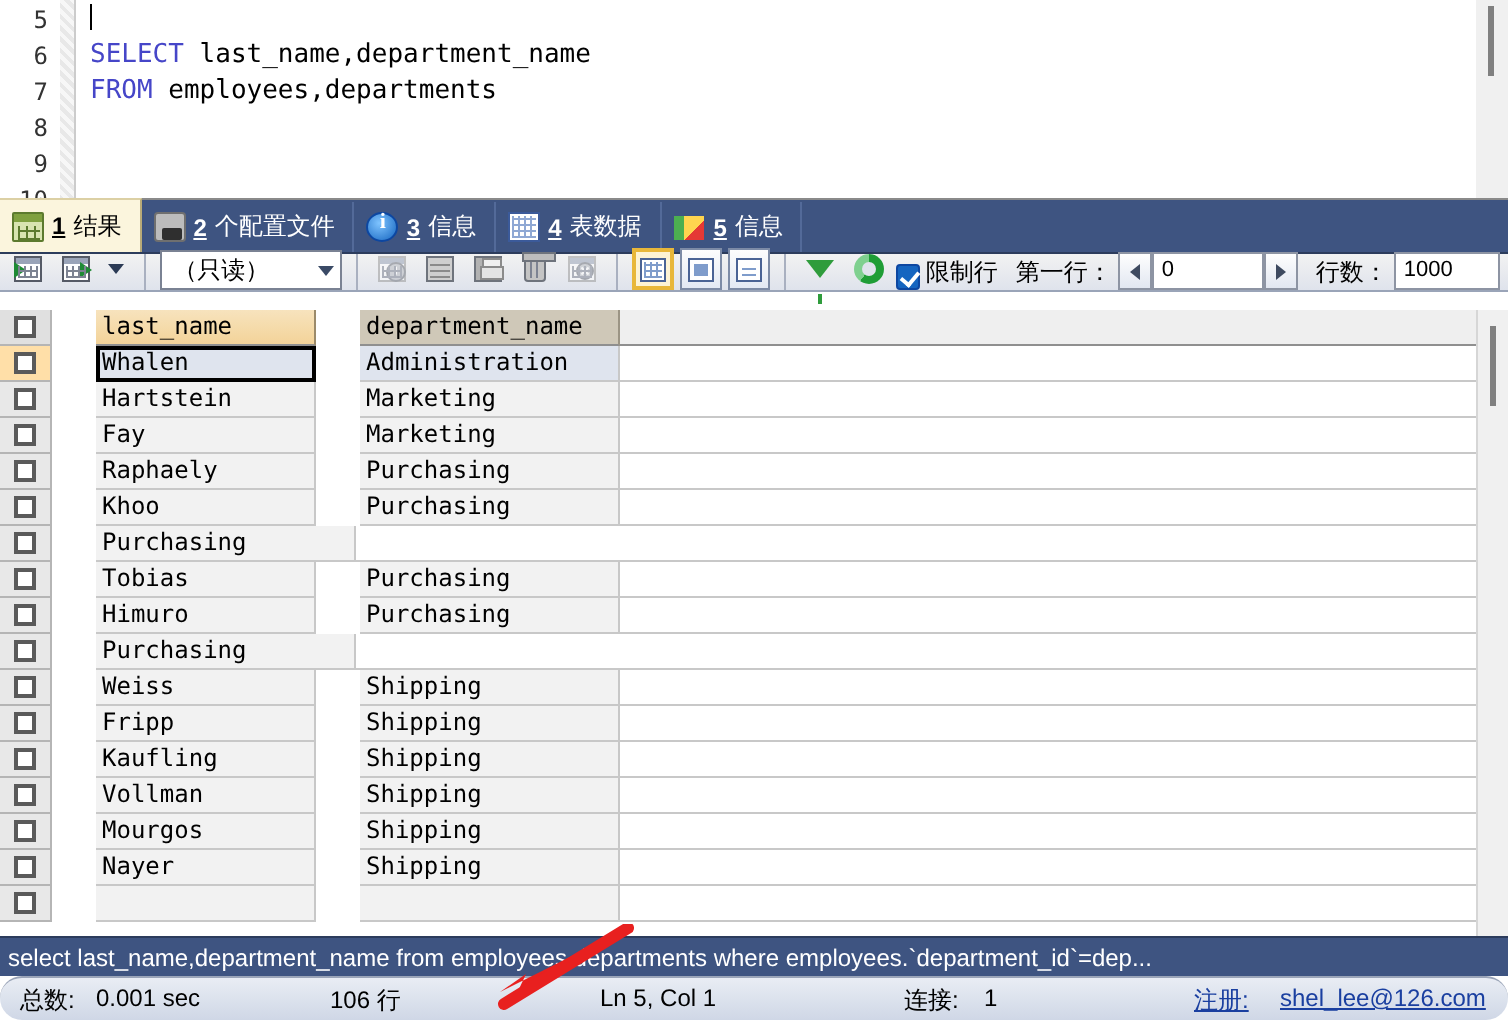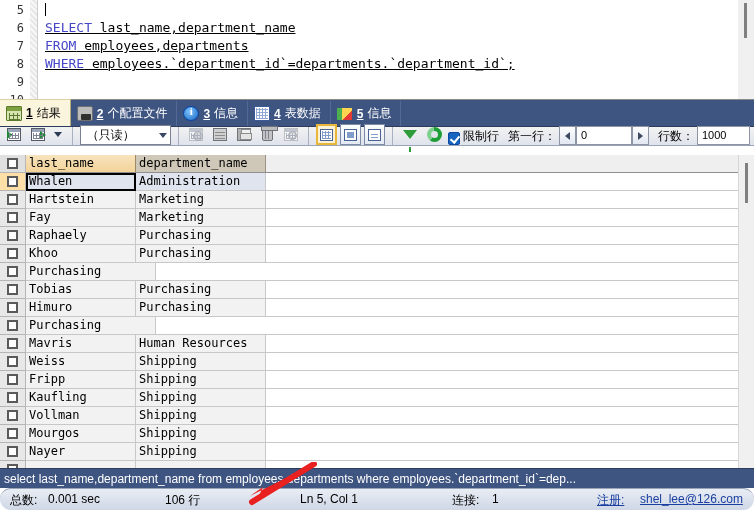--- a/index.html
+++ b/index.html
@@ -37,21 +37,21 @@
     font-family: "DejaVu Sans Mono", monospace;
     font-size: 12px; color: #333333;
     padding-right: 6px;
   }
   .code {
     position: absolute; left: 39px; top: 0; right: 0; height: 100px;
     font-family: "DejaVu Sans Mono", monospace;
     font-size: 13px;
     padding-top: 1px;
   }
-  .cline { height: 18px; line-height: 18px; white-space: pre; color: #000000; padding-left: 6px; text-decoration: underline;}
+  .cline { height: 18px; line-height: 18px; white-space: pre; color: #000000; padding-left: 6px;}
   .kw { color: #4646c8; }
   .caret {
     display: inline-block; width: 1px; height: 13px;
     background: #000; vertical-align: -2px;
   }
   .ed-scroll {
     position: absolute; right: 0; top: 0; width: 16px; height: 100px;
     background: #f0f0f0;
   }
   .ed-thumb {
@@ -224,20 +224,21 @@
   .ghead .cb-cell { background:#e0e0e0; }
   .cb {
     width:11px;height:11px;background:#ffffff;border:2px solid #5a5a5a;
   }
   .row-sel .cb-cell { background:#ffdfa8; }
   .cell {
     border-right:1px solid #c8c8c8; border-bottom:1px solid #c8c8c8;
     font-family:"DejaVu Sans Mono", monospace; font-size:12px; color:#000;
     line-height:17px; padding-left:3px; white-space:nowrap; overflow:hidden;
     background:#f2f2f2;
+    margin-left:22px;
   }
   .c1 { width:110px; flex:none; }
   .c2 { width:130px; flex:none; }
   .cfill { flex:1; background:#ffffff; border-right:none; border-bottom:1px solid #c8c8c8;}
   .ghead .cell {
     background: linear-gradient(#f7e3bd,#f3d399);
     border-right:1px solid #9b8a6a; border-bottom:1px solid #8f8f8f;
     color:#000;
   }
   .ghead .cell.plain {
@@ -292,21 +293,20 @@
       <div class="gnum">8</div>
       <div class="gnum">9</div>
       <div class="gnum">10</div>
     </div>
     <div class="gutter-sep"></div>
 
     <div class="code">
       <div class="cline"><span class="caret"></span></div>
       <div class="cline"><span class="kw">SELECT</span><span> last_name,department_name</span></div>
       <div class="cline"><span class="kw">FROM</span><span> employees,departments</span></div>
-      <div class="cline"><span class="kw">WHERE</span><span> employees.`department_id`=departments.`department_id`;</span></div>
       <div class="cline"></div>
     </div>
 
     <div class="ed-scroll">
       <div class="ed-thumb"></div>
     </div>
   </div>
 
   <div class="tabbar">
 
@@ -499,28 +499,20 @@
           </div>
           <div class="cell c1">Himuro</div>
           <div class="cell c2">Purchasing</div>
           <div class="cfill"></div>
         </div>
         <div class="grow">
           <div class="cb-cell">
             <span class="cb"></span>
           </div>
           <div class="cell c2">Purchasing</div>
-          <div class="cfill"></div>
-        </div>
-        <div class="grow">
-          <div class="cb-cell">
-            <span class="cb"></span>
-          </div>
-          <div class="cell c1">Mavris</div>
-          <div class="cell c2">Human Resources</div>
           <div class="cfill"></div>
         </div>
         <div class="grow">
           <div class="cb-cell">
             <span class="cb"></span>
           </div>
           <div class="cell c1">Weiss</div>
           <div class="cell c2">Shipping</div>
           <div class="cfill"></div>
         </div>

